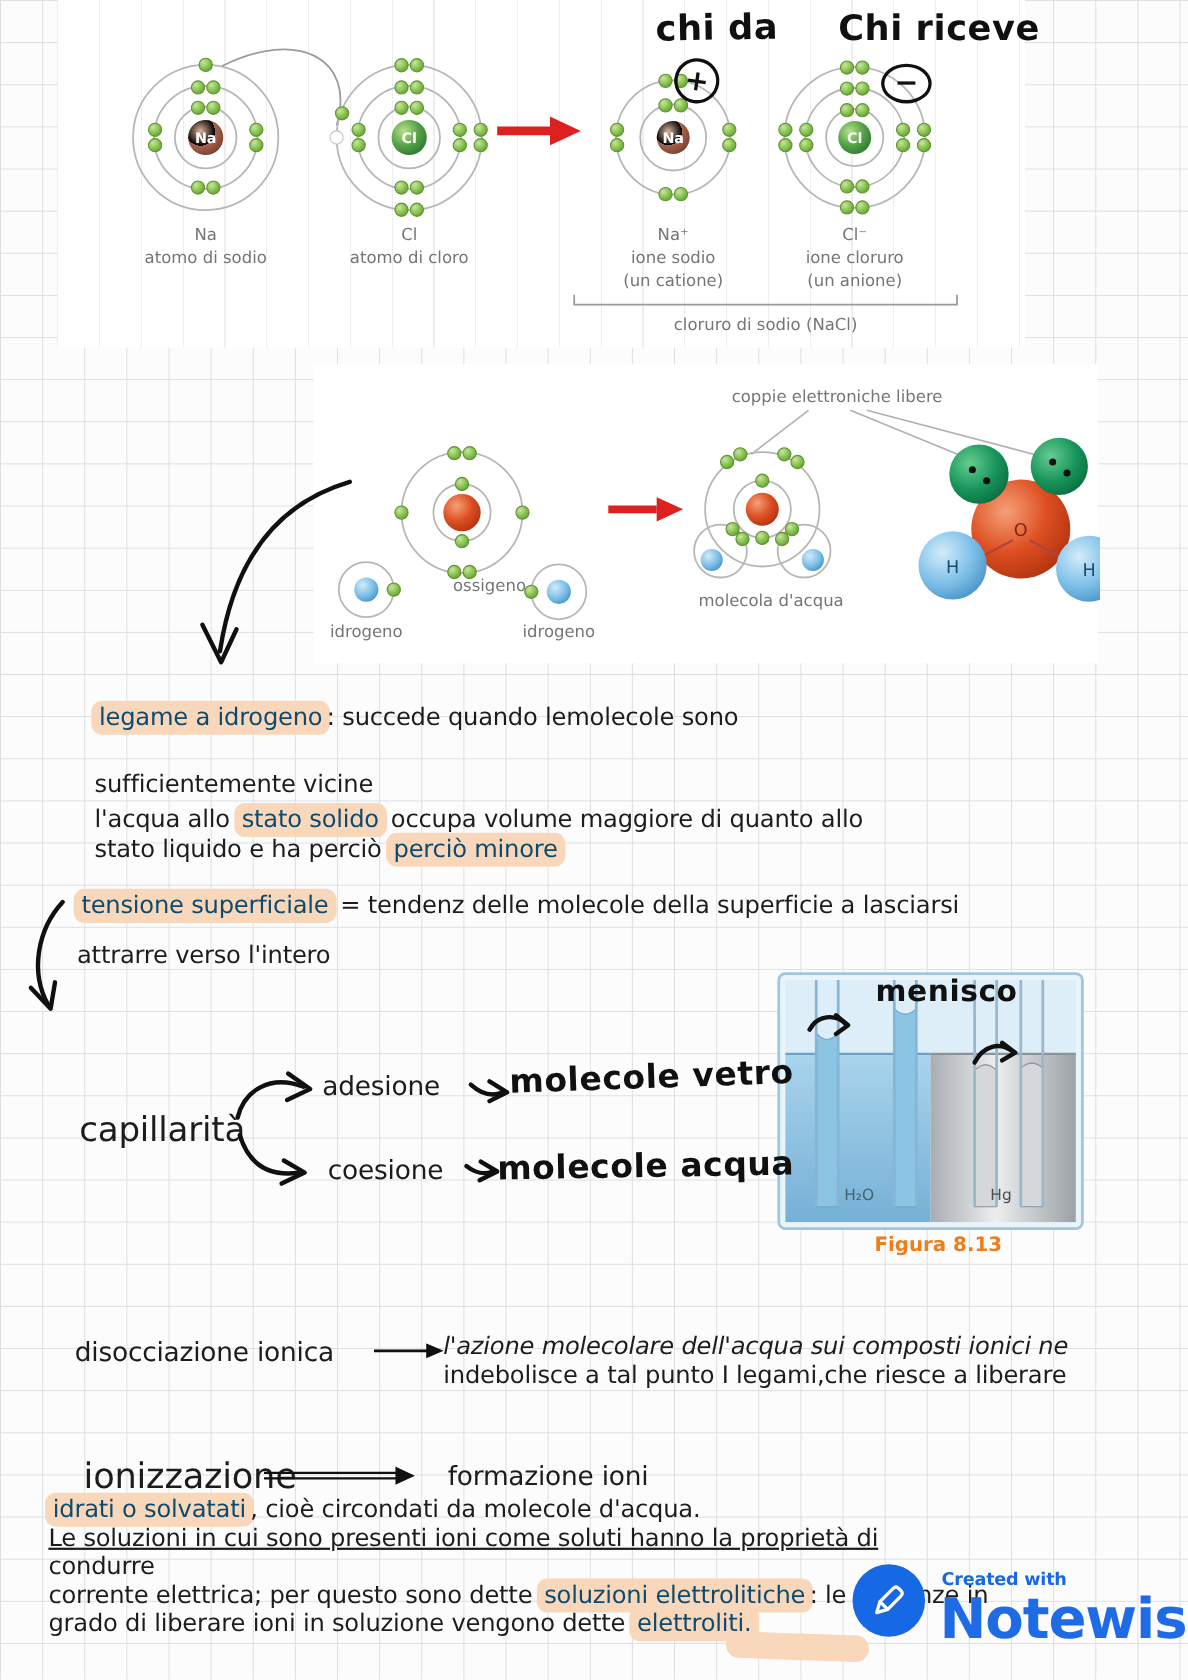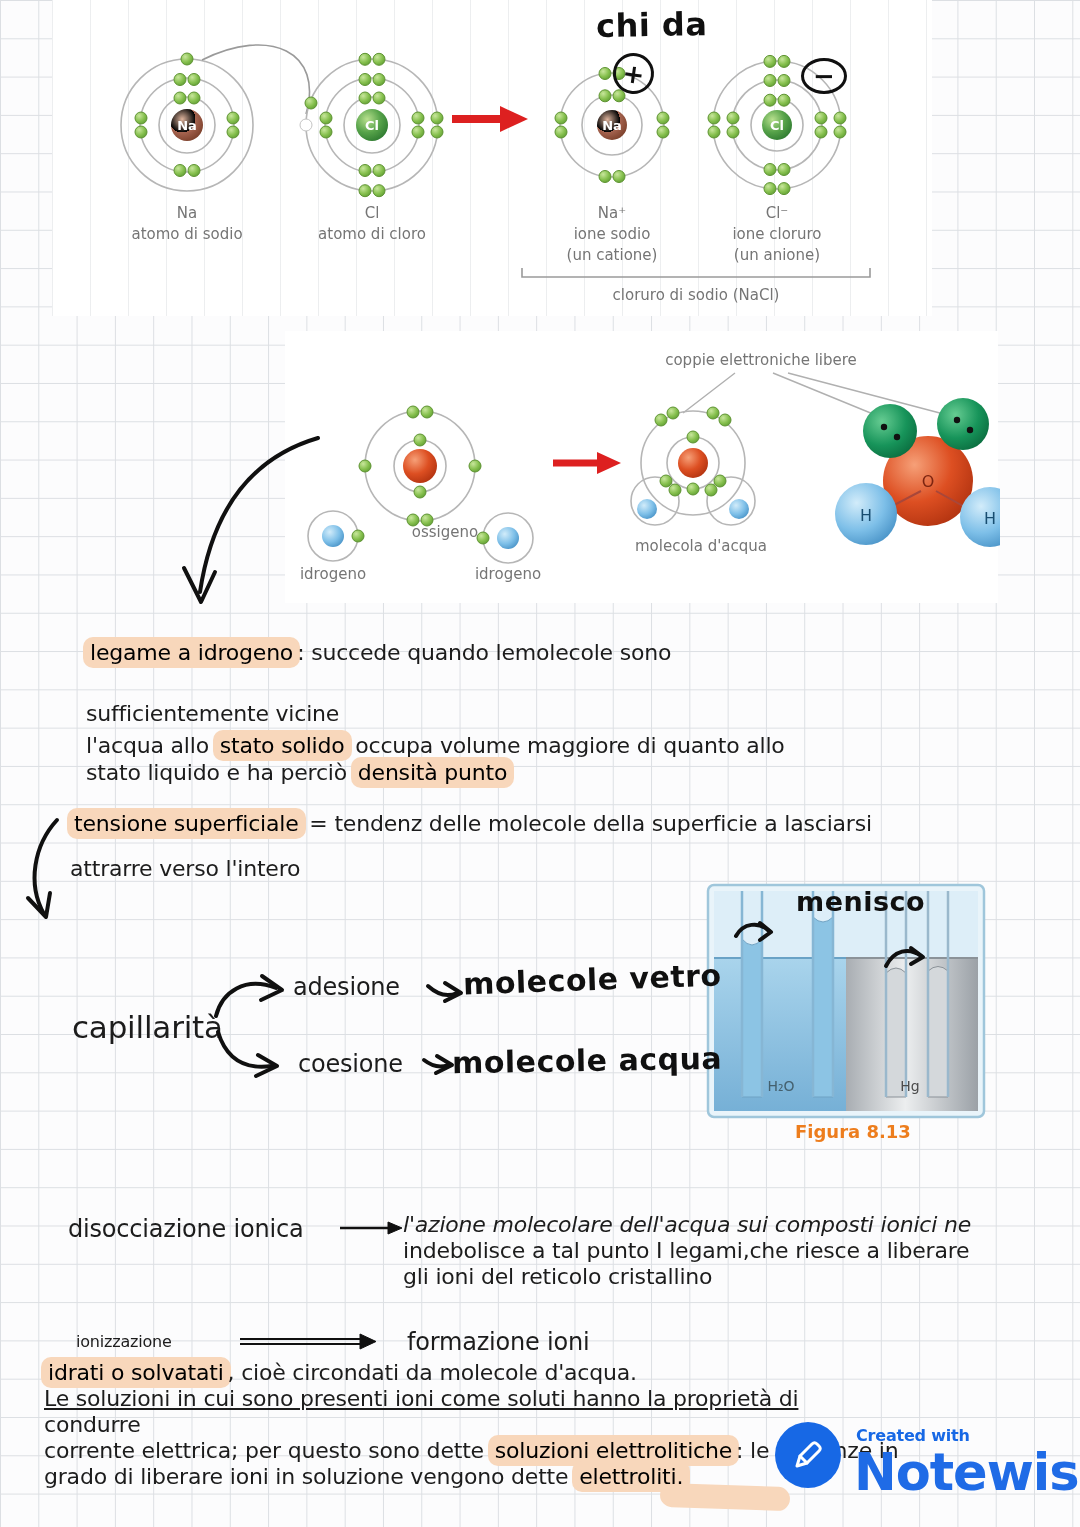--- a/index.html
+++ b/index.html
@@ -12,21 +12,21 @@
       #fcfcfd;
     background-size:38.3px 38.3px, 38.3px 38.3px, auto;
   }
   .panel{position:absolute;background:#ffffff;}
   .panel.striped{
     background-image:repeating-linear-gradient(90deg, rgba(140,150,160,0.16) 0 1px, transparent 1px 38px);
     background-color:#ffffff;
   }
   
   .t{position:absolute;font-size:22px;letter-spacing:-0.2px;line-height:26px;white-space:nowrap;z-index:6;}
-  .hl{background:#f8d7bb;border-radius:10px;padding:3px 7px;margin:0 -3px;color:#000000;}
+  .hl{background:#f8d7bb;border-radius:10px;padding:3px 7px;margin:0 -3px;color:#0c4a6e;}
   
   .hand{position:absolute;font-size:30px;font-weight:bold;color:#101010;letter-spacing:0.5px;white-space:nowrap;z-index:7;}
   .circ{position:absolute;border:3.5px solid #101010;border-radius:50%;display:flex;align-items:center;justify-content:center;
         font-size:26px;font-weight:bold;color:#101010;z-index:7;background:transparent;}
   .imgsvg{position:absolute;z-index:3;}
   .ink{position:absolute;left:0;top:0;z-index:8;pointer-events:none;}
   .figcap{position:absolute;color:#ed7d1d;font-weight:bold;font-size:18px;z-index:6;}
   
   .wm-circle{position:absolute;left:775px;top:1422px;width:66px;height:66px;border-radius:50%;background:#1768e5;z-index:10;
              display:flex;align-items:center;justify-content:center;}
@@ -303,58 +303,58 @@
       <line x1="206" y1="16" x2="206" y2="222" stroke="#9ab8cc" stroke-width="2.5"></line>
       <line x1="228" y1="16" x2="228" y2="222" stroke="#9ab8cc" stroke-width="2.5"></line>
       <line x1="248" y1="16" x2="248" y2="222" stroke="#9ab8cc" stroke-width="2.5"></line>
     </g>
     <text x="81" y="216" text-anchor="middle" font-size="14" fill="#44606e">H₂O</text>
     <text x="210" y="216" text-anchor="middle" font-size="14" fill="#4c4c4c">Hg</text>
   </svg>
   <div class="figcap" style="left:795px;top:1121px;">Figura 8.13</div>
 
   <div class="hand" style="left:596px;top:6px;font-size:32px;transform:rotate(-1deg);">chi da</div>
+  <div class="hand" style="left:762px;top:6px;font-size:32px;">Chi riceve</div>
   <div class="circ" style="left:613px;top:53px;width:35px;height:35px;transform:rotate(8deg);">
     <span>+</span>
   </div>
   <div class="circ" style="left:801px;top:58px;width:40px;height:30px;">
     <span>−</span>
   </div>
   <div class="hand" style="left:796px;top:886px;font-size:27px;">menisco</div>
   <div class="hand" style="left:463px;top:962px;transform:rotate(-2deg);">molecole vetro</div>
   <div class="hand" style="left:452px;top:1043px;transform:rotate(-1deg);">molecole acqua</div>
 
   <div class="t" style="left:86px;top:640px;">
     <span class="hl">legame a idrogeno</span><span>: succede quando lemolecole sono</span>
   </div>
   <div class="t" style="left:86px;top:701px;text-align:right;">sufficientemente vicine</div>
 
   <div class="t" style="left:86px;top:733px;">
     <span>l'acqua allo </span><span class="hl">stato solido</span><span> occupa volume maggiore di quanto allo</span>
   </div>
   <div class="t" style="left:86px;top:760px;">
-    <span>stato liquido e ha perciò </span><span class="hl">densità punto</span>
+    <span>stato liquido e ha perciò </span><span class="hl">perciò minore</span>
   </div>
 
   <div class="t" style="left:70px;top:811px;">
     <span class="hl">tensione superficiale</span><span> = tendenz delle molecole della superficie a lasciarsi</span>
   </div>
   <div class="t" style="left:70px;top:856px;">attrarre verso l'intero</div>
 
 
   <div class="t" style="left:72px;top:1014px;font-size:31px;">capillarità</div>
   <div class="t" style="left:293px;top:974px;font-size:24px;">adesione</div>
   <div class="t" style="left:298px;top:1051px;font-size:24px;">coesione</div>
 
   <div class="t" style="left:68px;top:1216px;font-size:24px;">disocciazione ionica</div>
   <div class="t" style="left:403px;top:1212px;font-style:italic;">l'azione molecolare dell'acqua sui composti ionici ne</div>
   <div class="t" style="left:403px;top:1238px;">indebolisce a tal punto I legami,che riesce a liberare</div>
-  <div class="t" style="left:403px;top:1264px;">gli ioni del reticolo cristallino</div>
-
-  <div class="t" style="left:76px;top:1329px;font-size:16px;text-align:right;">ionizzazione</div>
+
+  <div class="t" style="left:76px;top:1329px;font-size:32px;text-align:right;">ionizzazione</div>
   <div class="t" style="left:407px;top:1329px;font-size:24px;">formazione ioni</div>
 
   <div class="t" style="left:44px;top:1360px;">
     <span class="hl">idrati o solvatati</span><span>, cioè circondati da molecole d'acqua.</span>
   </div>
   <div class="t" style="left:44px;top:1386px;text-decoration:underline;">Le soluzioni in cui sono presenti ioni come soluti hanno la proprietà di</div>
   <div class="t" style="left:44px;top:1412px;">condurre</div>
   <div class="t" style="left:44px;top:1438px;">
     <span>corrente elettrica; per questo sono dette </span><span class="hl">soluzioni elettrolitiche</span><span>: le sostanze in</span>
   </div>

